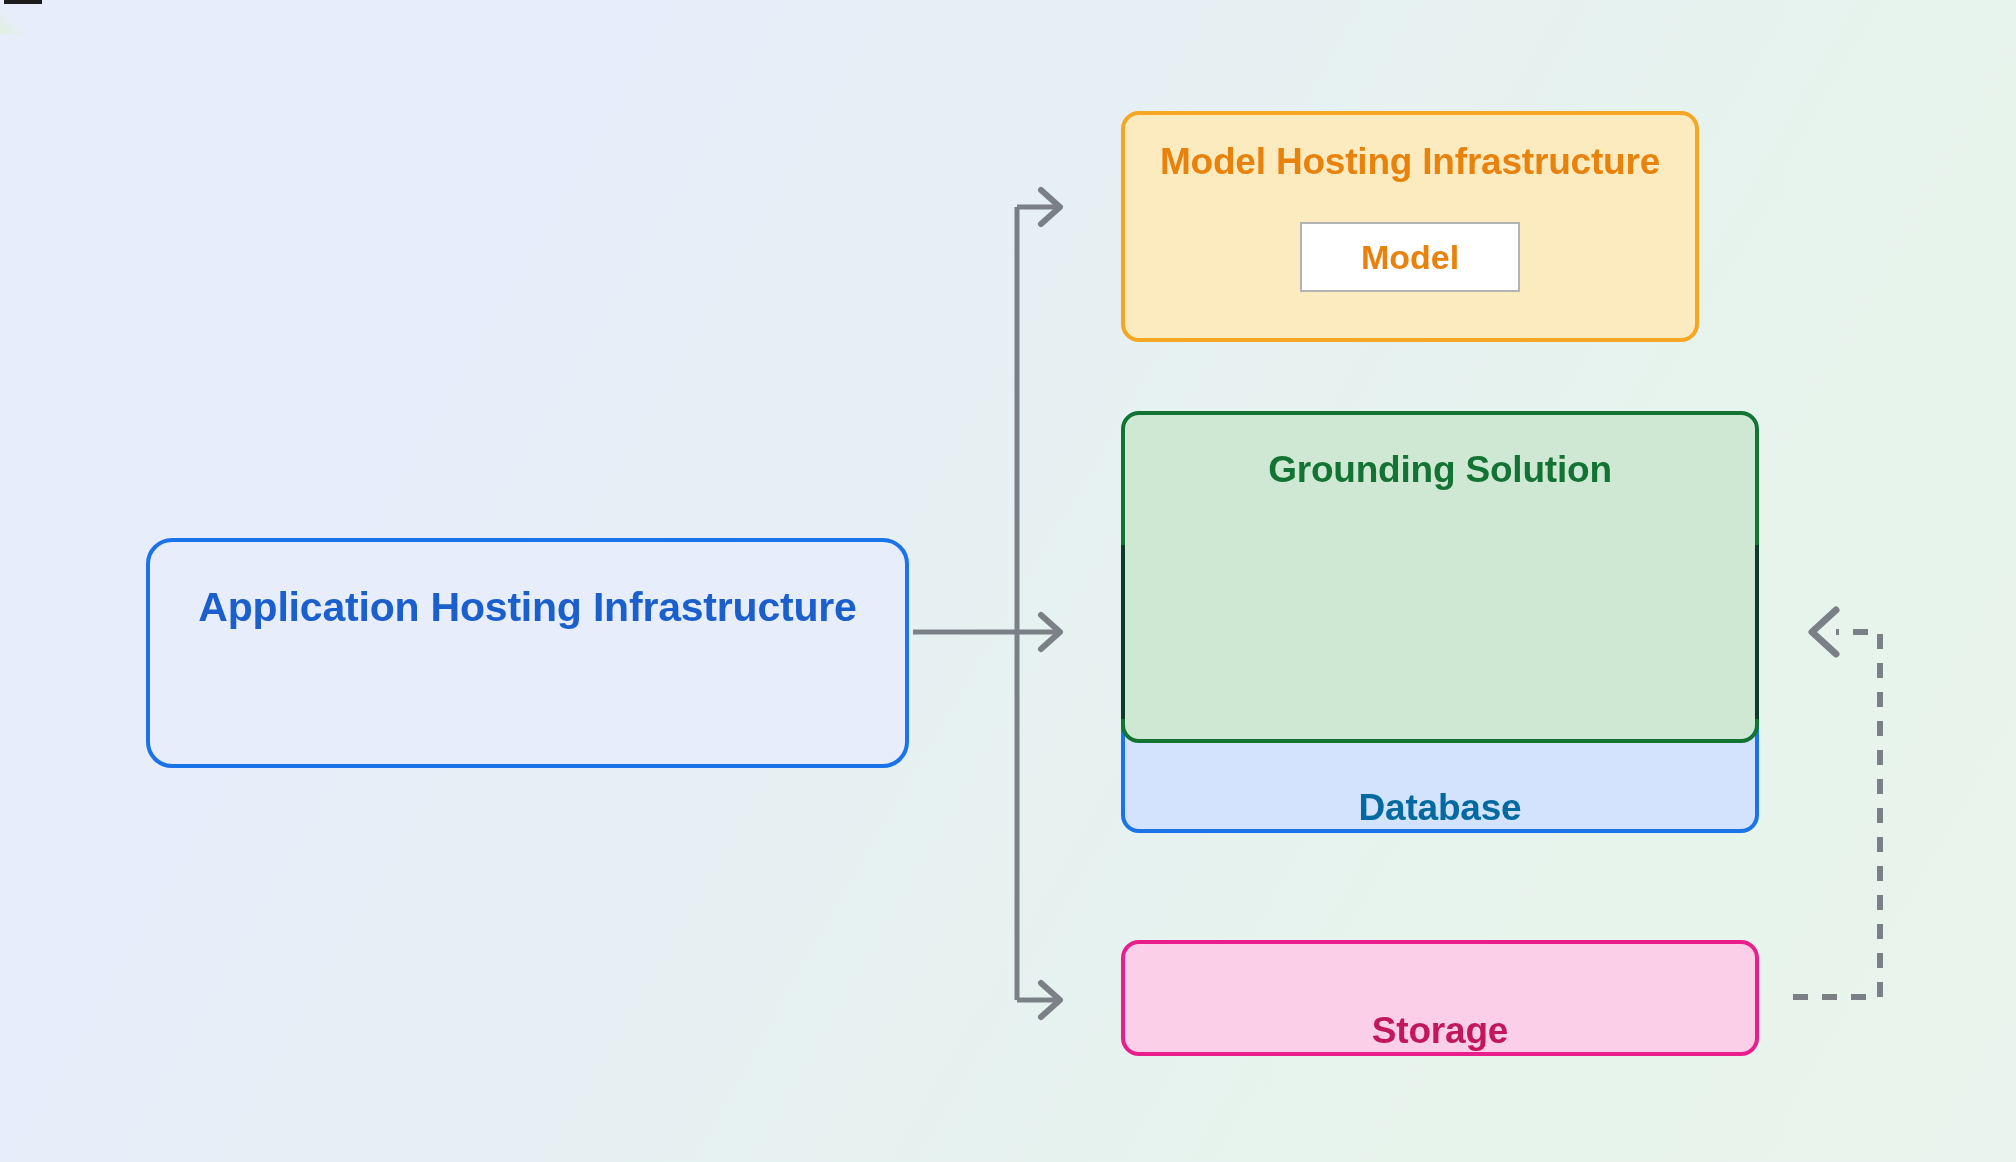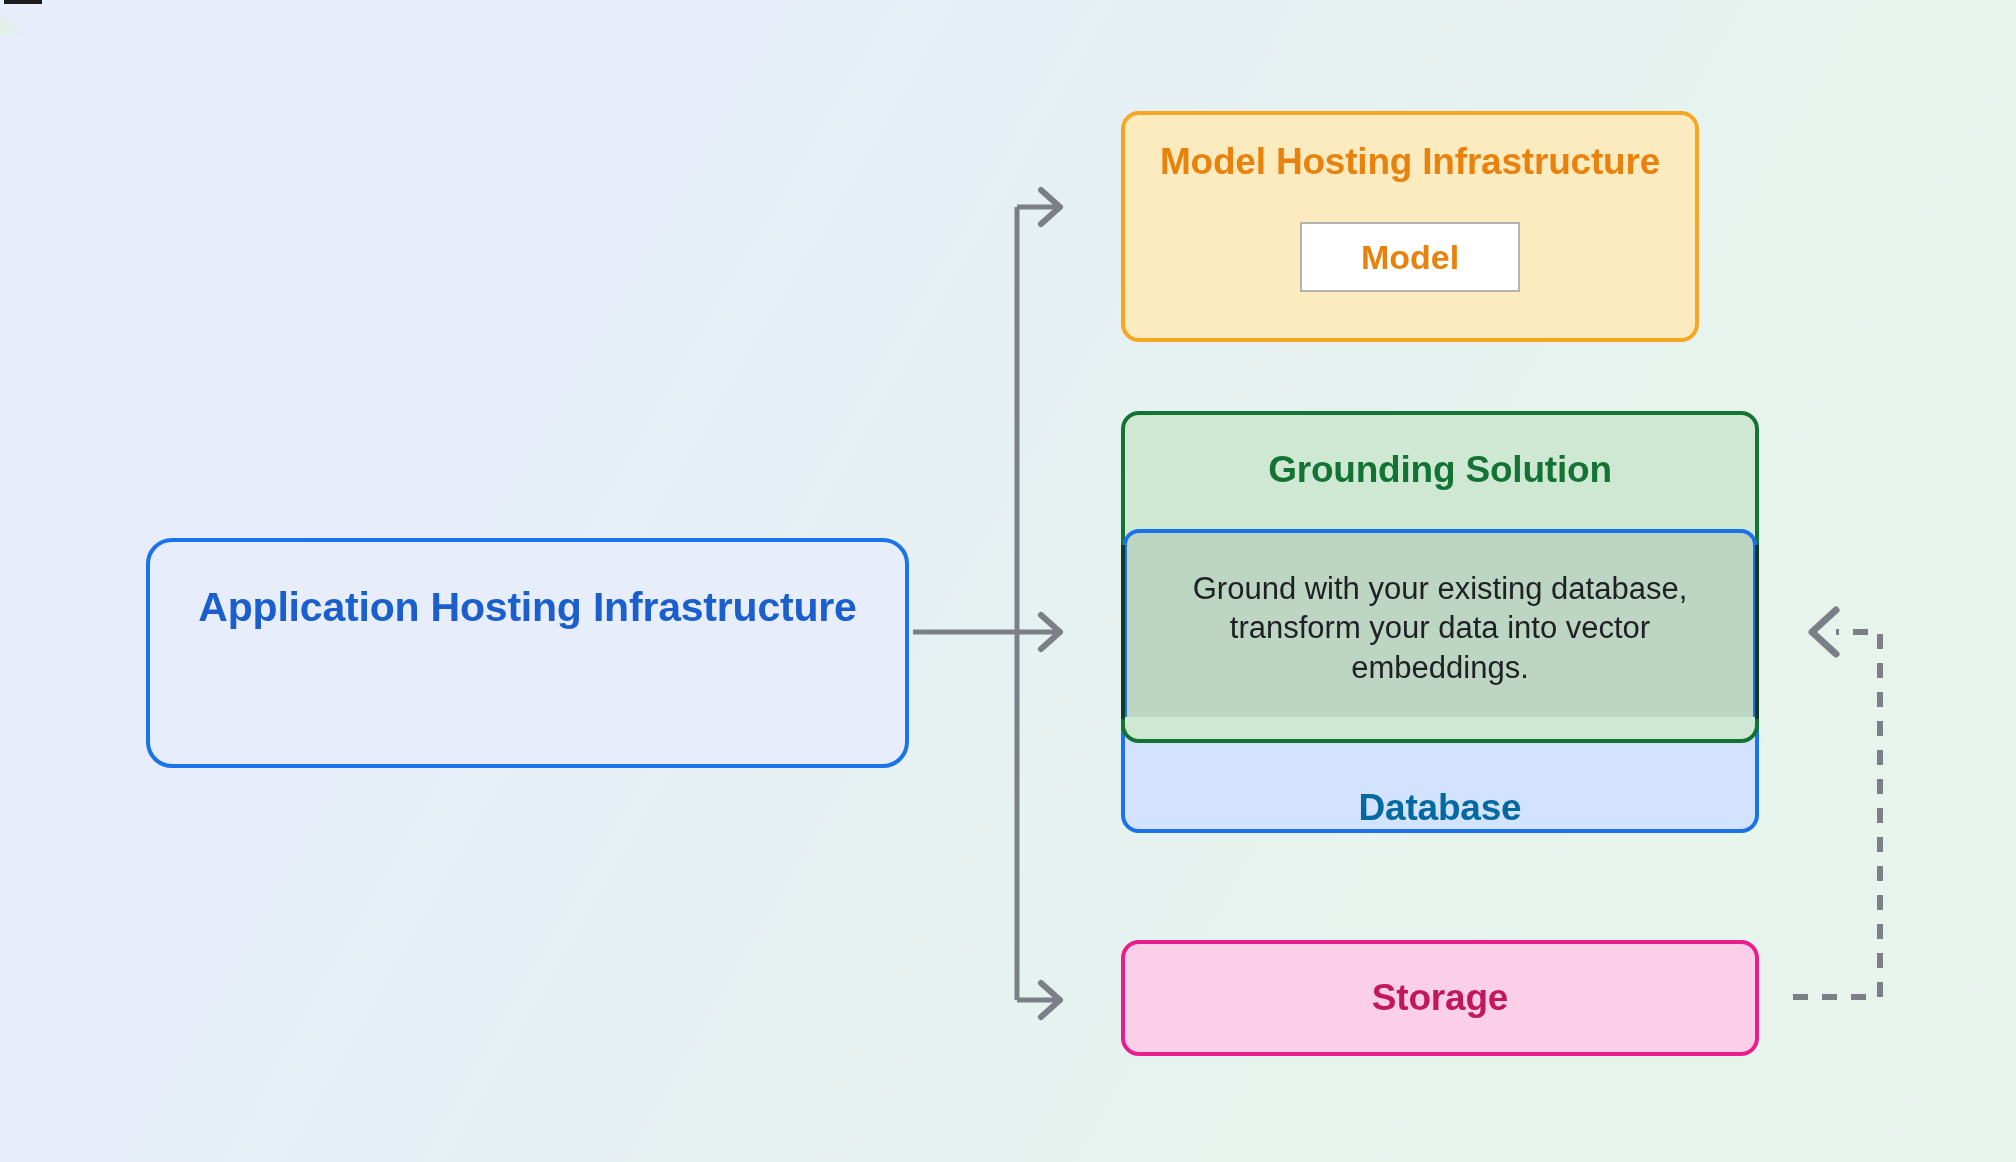--- a/index.html
+++ b/index.html
@@ -159,21 +159,21 @@
   #seam-left  { left: 1121px; top: 545px; width: 4px; height: 174px; }
   #seam-right { left: 1755px; top: 545px; width: 4px; height: 174px; }
 
   
   #storage {
     left: 1121px; top: 940px;
     width: 638px; height: 116px;
     background: #fbcfe8;
     border: 4px solid #e91e8c;
     border-radius: 18px;
-    justify-content: center;
+    justify-content: flex-end;
   }
   #storage .node-title {
     color: #c2185b;
     font-size: 37px;
   }
 
   
   #connectors {
     position: absolute;
     left: 0; top: 0;
@@ -200,23 +200,20 @@
   </div>
 
   <div class="node" id="database">
     <div class="node-title">Database</div>
   </div>
 
   <div class="node" id="grounding">
     <div class="node-title">Grounding Solution</div>
   </div>
 
-  <div id="overlap">
-    <div id="overlap-text">Ground with your existing database, transform your data into vector embeddings.</div>
-  </div>
   <div class="seam" id="seam-left"></div>
   <div class="seam" id="seam-right"></div>
 
   <div class="node" id="storage">
     <div class="node-title">Storage</div>
   </div>
 
   <svg id="connectors" viewBox="0 0 2016 1162" width="2016" height="1162">
     <g fill="none" stroke="#7b8087" stroke-width="5" stroke-linecap="butt" stroke-linejoin="miter">
 

